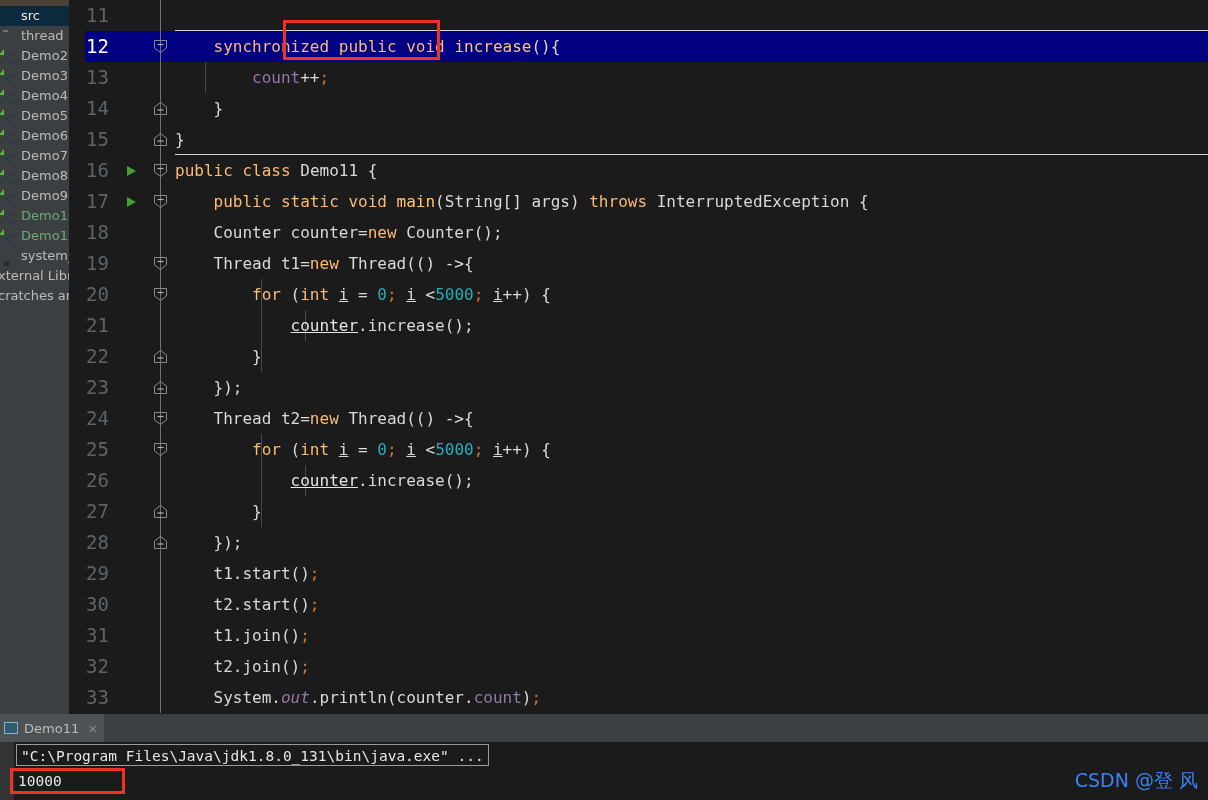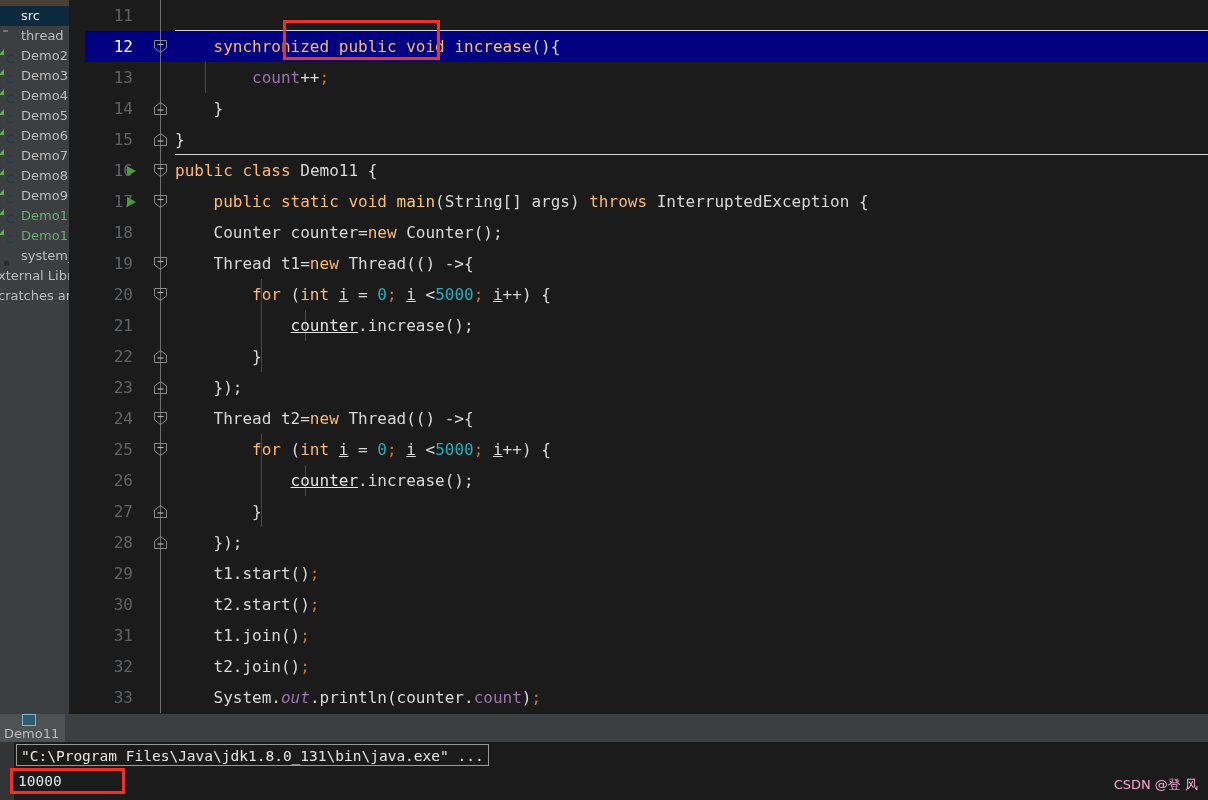--- a/index.html
+++ b/index.html
@@ -133,26 +133,26 @@
   .code-line.hl { background: #000080; }
   .code-line.sep-below::after {
     content: "";
     position: absolute;
     left: 90px; right: 0; bottom: 0;
     height: 1px;
     background: #d4d4d4;
   }
   .lnum {
     position: absolute;
-    left: 13px; top: 0;
+    left: 1px; top: 0;
     width: 35px;
-    text-align: right;
+    text-align: left;
     color: #606366;
     font-family: "DejaVu Sans Mono", monospace;
-    font-size: 16px;
+    font-size: 19px;
   }
   .code-line.hl .lnum { color: #ffffff; }
   .gutter-run {
     position: absolute;
     left: 42px; top: 11px;
     width: 0; height: 0;
     border-left: 9px solid #4a9c37;
     border-top: 5px solid transparent;
     border-bottom: 5px solid transparent;
   }
@@ -219,21 +219,20 @@
     position: absolute;
     left: 0; top: 0;
     height: 28px;
     display: flex;
     align-items: center;
     padding: 0 6px 0 4px;
     background: #4e5254;
     color: #bbbbbb;
     font-size: 13px;
     font-family: "DejaVu Sans", sans-serif;
-    flex-direction: column;
   }
   .tab-ico {
     width: 14px; height: 12px;
     border: 1.6px solid #7fb3c8;
     background: #2f5c6e;
     margin-right: 6px;
     flex: 0 0 auto;
   }
   .tab-close {
     margin-left: 8px;
@@ -275,22 +274,22 @@
     position: absolute;
     left: 18px; top: 28px;
     height: 22px;
     line-height: 22px;
     color: #e6e6e6;
     white-space: pre;
   }
   #watermark {
     position: absolute;
     right: 10px; bottom: 6px;
-    color: #f9a8d4;
-    font-size: 13px;
+    color: #3b82f6;
+    font-size: 19px;
     font-family: "DejaVu Sans", sans-serif;
   }
 </style>
 </head>
 <body>
 
 <div id="app">
 
   <div id="sidebar">
     <div class="side-top-strip"></div>

